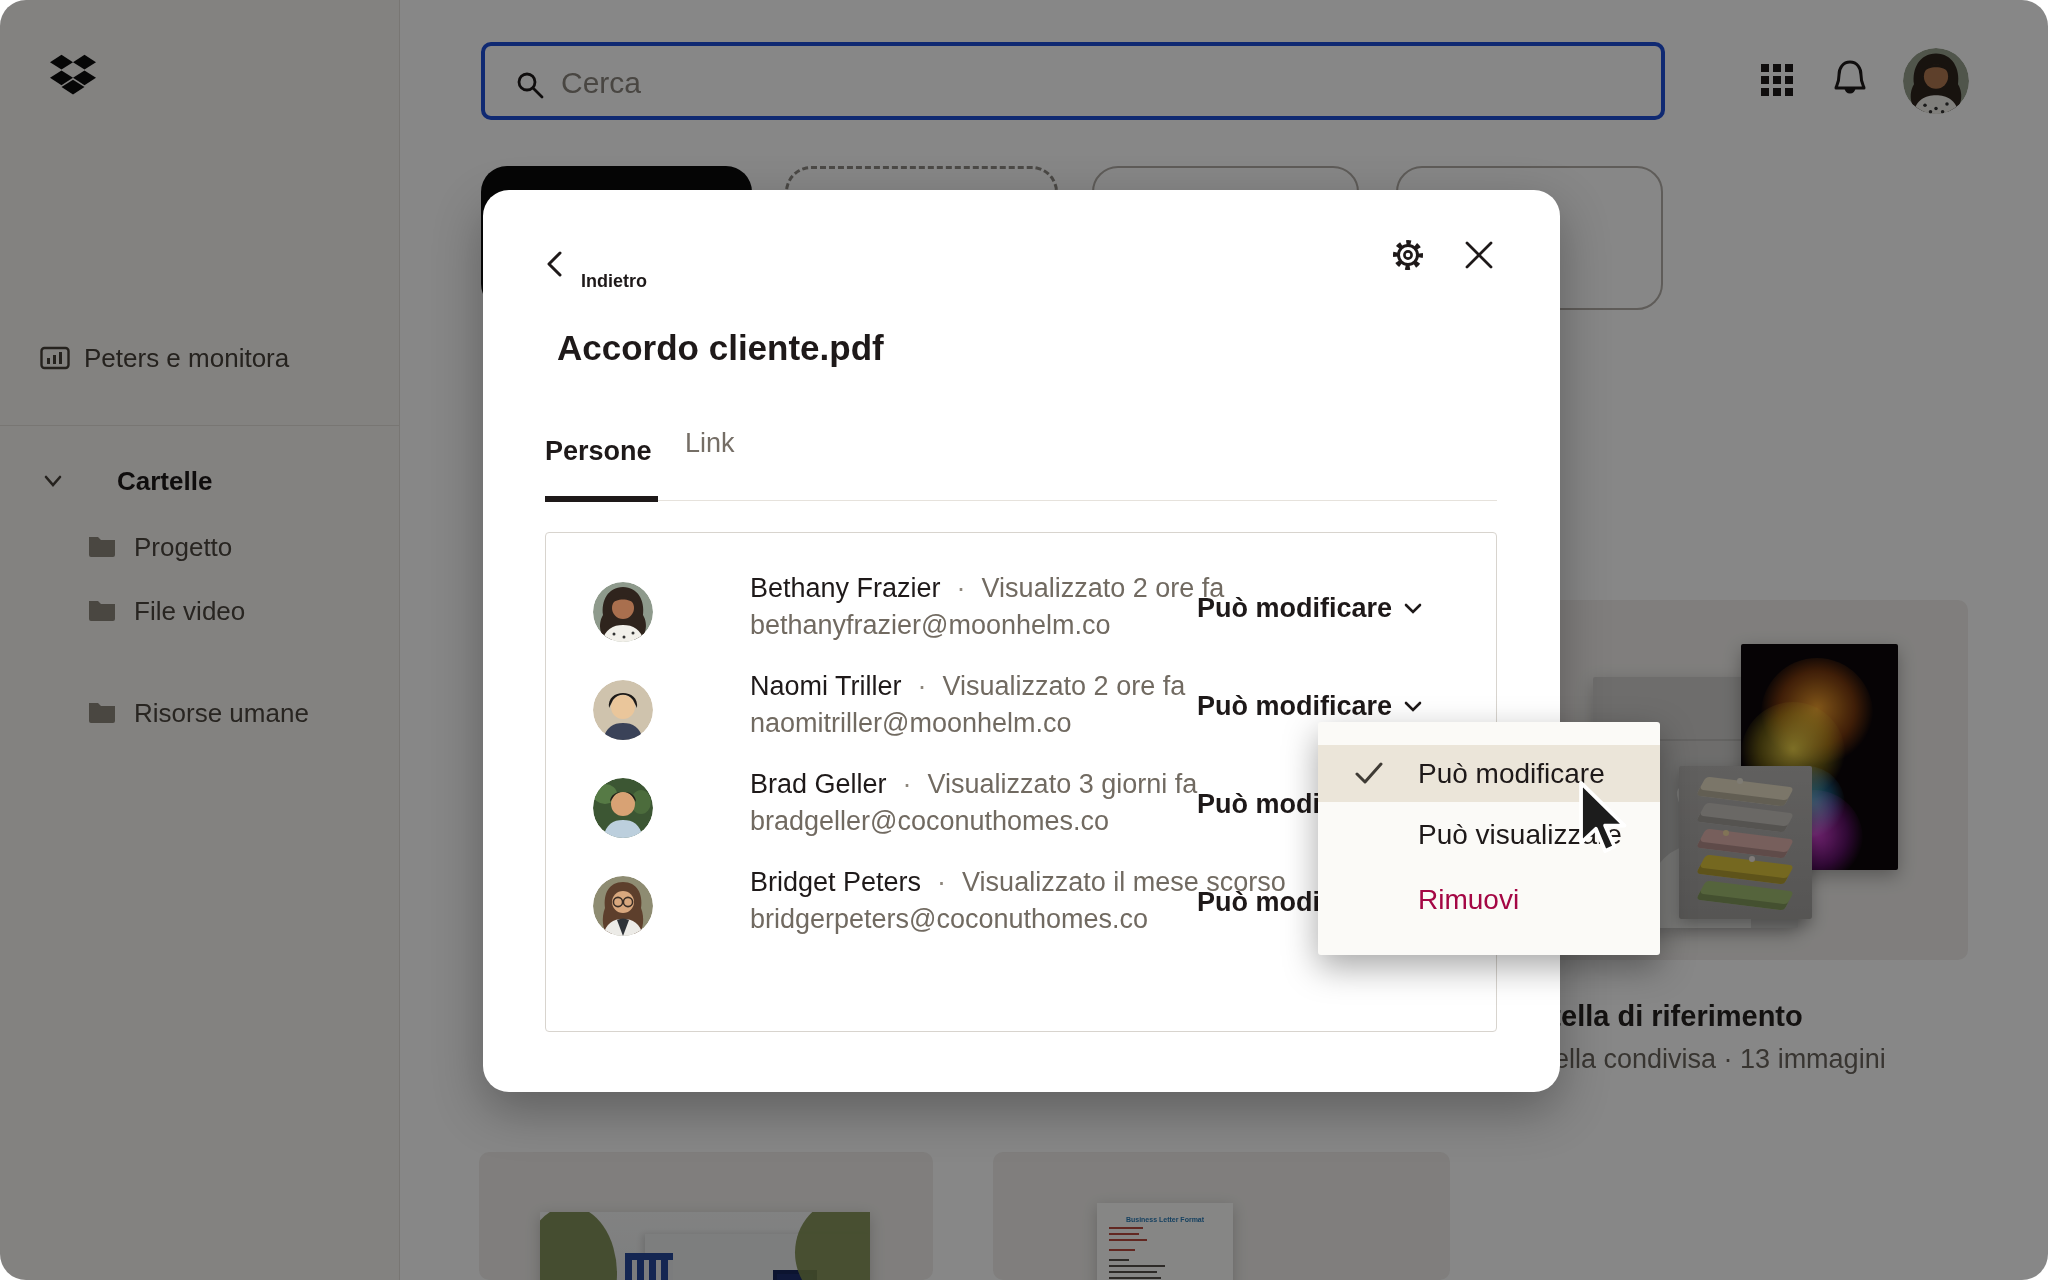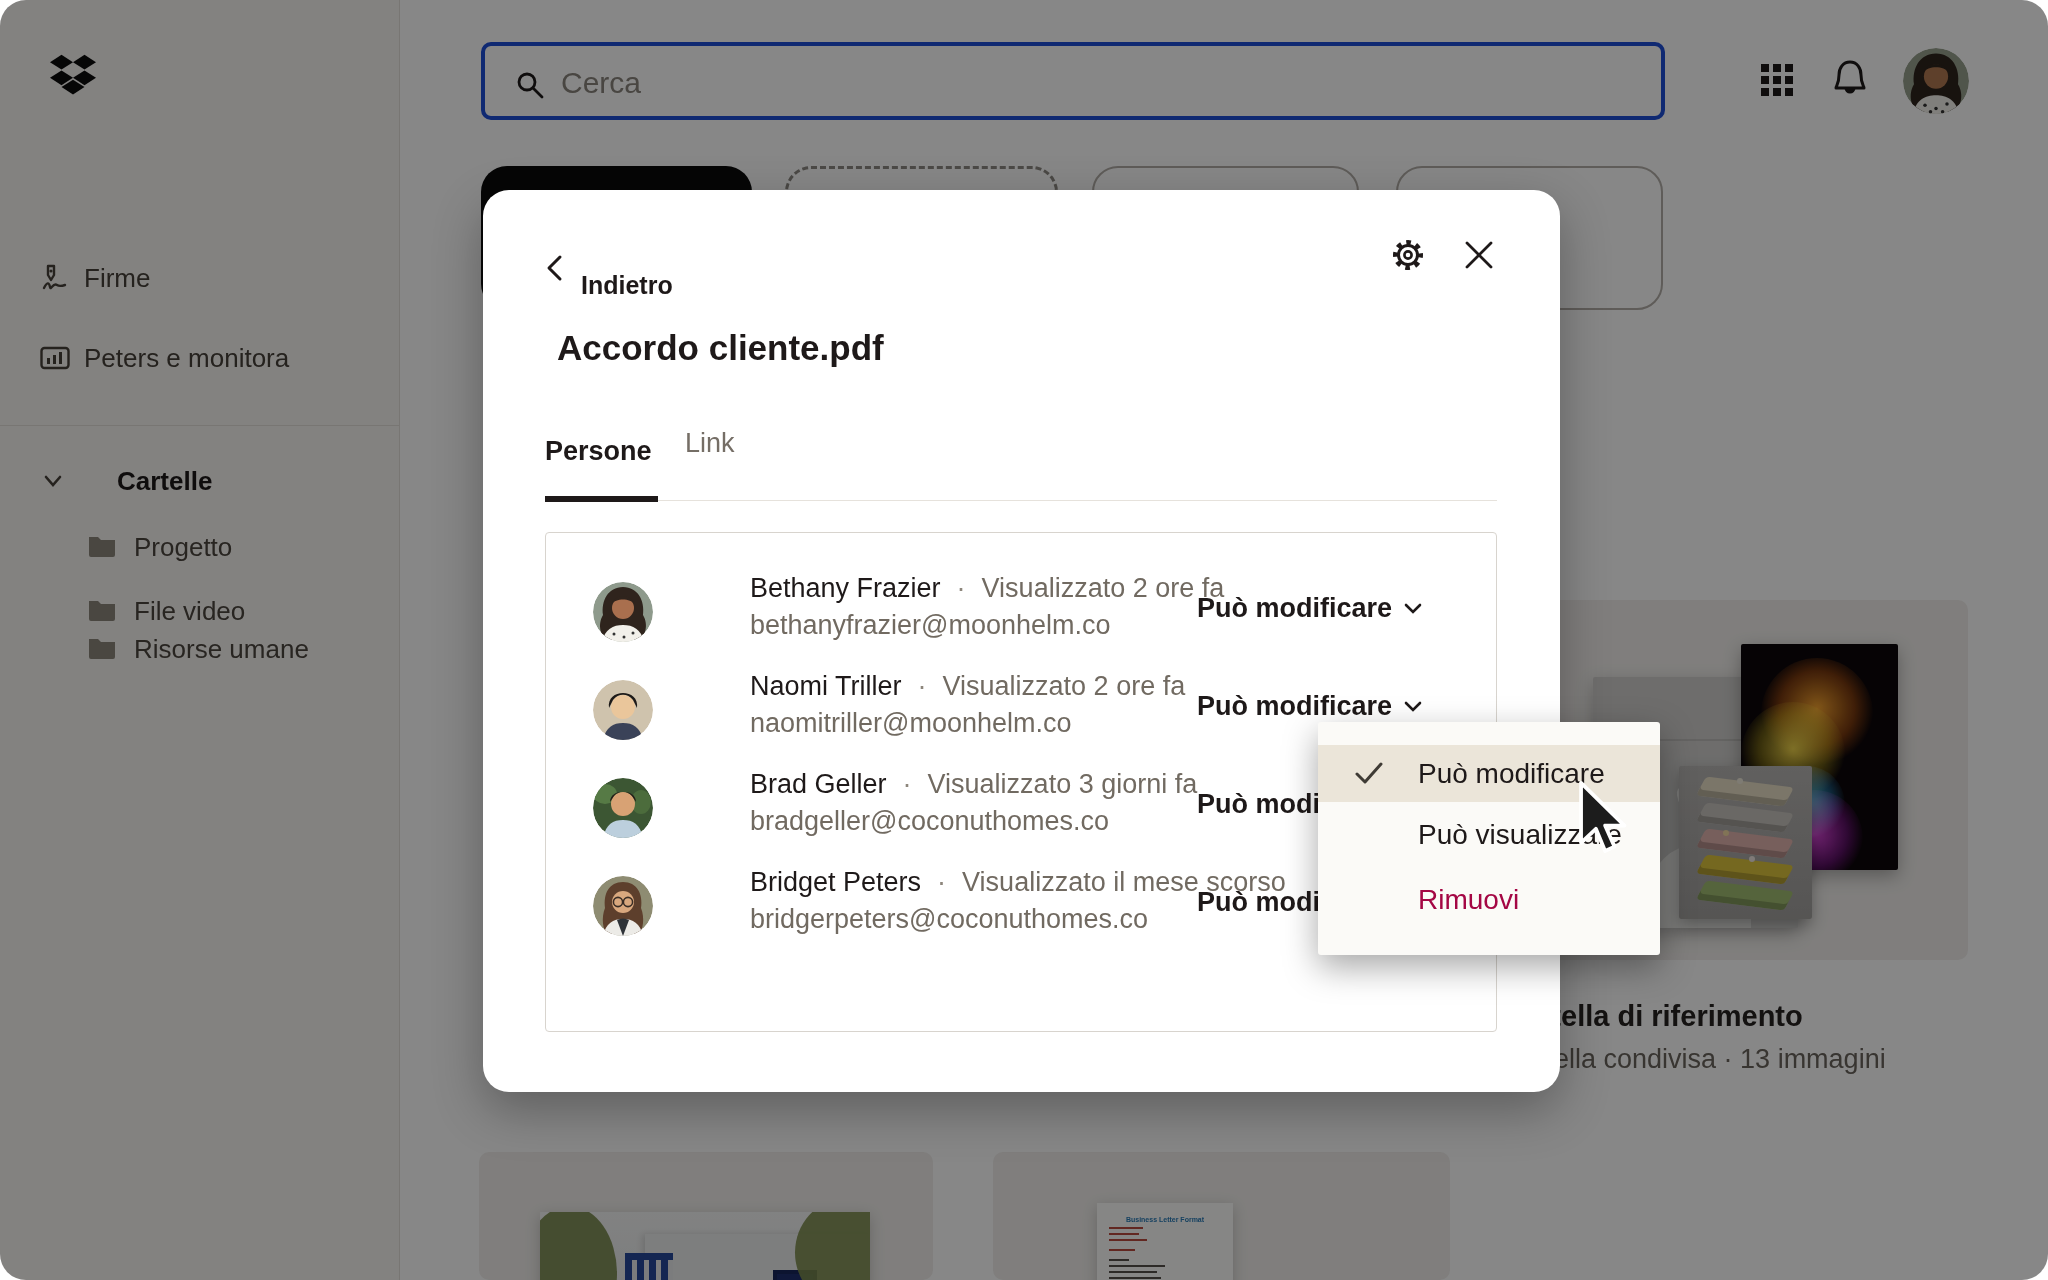--- a/index.html
+++ b/index.html
@@ -68,21 +68,21 @@
   .doc .ln { height:2px; margin:4px 0 0 12px; }
   .doc .red { background:#b94a3f; }
   .doc .blk { background:#55504a; }
 
   
   .overlay { position:absolute; inset:0; background:rgba(0,0,0,.47); z-index:40; }
 
   
   .modal { position:absolute; left:483px; top:190px; width:1077px; height:902px; background:#fff; border-radius:26px; z-index:50; box-shadow:0 18px 50px rgba(0,0,0,.3); }
   .back { position:absolute; left:62px; top:46px; display:flex; align-items:center; gap:18px; cursor:pointer; }
-  .back .blabel { font-size:25px; font-weight:700; color:#1e1919;margin-top:35px; }
+  .back .blabel { font-size:18px; font-weight:700; color:#1e1919;margin-top:35px; }
   .mico { position:absolute; top:46px; width:38px; height:38px; display:flex; align-items:center; justify-content:center; cursor:pointer; }
   .mico.gear { left:906px; }
   .mico.close { left:977px; }
   .mtitle { position:absolute; left:74px; top:138px; font-size:35px; font-weight:700; color:#1e1919; }
   .tab { position:absolute; top:238px; font-size:27px; cursor:pointer; }
   .tab.persone { left:62px; color:#1e1919; font-weight:700;margin-top:8px; }
   .tab.link { left:202px; color:#756e66; }
   .tabrule { position:absolute; left:62px; top:310px; width:952px; height:1px; background:#e6e2dc; }
   .tabind { position:absolute; left:62px; top:306px; width:113px; height:6px; background:#1e1919; }
   .listbox { position:absolute; left:62px; top:342px; width:952px; height:500px; border:1px solid #d8d4ce; border-radius:4px; }
@@ -118,30 +118,20 @@
       <svg width="46" height="44" viewBox="0 0 100 92" fill="#0d0d0d">
         <polygon points="25,0 50,16 25,32 0,16"></polygon>
         <polygon points="75,0 100,16 75,32 50,16"></polygon>
         <polygon points="25,34 50,50 25,66 0,50"></polygon>
         <polygon points="75,34 100,50 75,66 50,50"></polygon>
         <polygon points="50,54 75,70 50,86 25,70"></polygon>
       </svg>
     </div>
 
 
-    <div class="nav-item" style="top:245px;">
-      <span class="nicon">
-        <svg width="30" height="30" viewBox="0 0 30 30" fill="none" stroke="#47413a" stroke-width="2.4" stroke-linecap="round" stroke-linejoin="round">
-          <path d="M8,3 L14,3 L14,12 L11,17 L8,12 Z"></path>
-          <circle cx="11" cy="8" r="1.6" fill="#47413a" stroke="none"></circle>
-          <path d="M4,25 c3,-6 5,-6 6,-1 c1,4 3,-5 7,-2 c2,1.5 5,1 8,0"></path>
-        </svg>
-      </span>
-      <span class="nlabel">Firme</span>
-    </div>
 
     <div class="nav-item" style="top:325px;">
       <span class="nicon">
         <svg width="30" height="30" viewBox="0 0 30 30">
           <rect x="1.5" y="5" width="27" height="20" rx="3" fill="none" stroke="#47413a" stroke-width="2.4"></rect>
           <rect x="7" y="15" width="3" height="6" fill="#47413a"></rect>
           <rect x="13" y="12" width="3" height="9" fill="#47413a"></rect>
           <rect x="19" y="9" width="3" height="12" fill="#47413a"></rect>
         </svg>
       </span>
@@ -168,21 +158,21 @@
       <span class="flabel">Progetto</span>
     </div>
     <div class="folder-item" style="top:582px;">
       <span class="ficon">
         <svg width="28" height="26" viewBox="0 0 28 26">
             <path d="M1,5 h9 l3,3 h14 v15 a2,2 0 0 1 -2,2 h-22 a2,2 0 0 1 -2,-2 z" fill="#8d867c"></path>
           </svg>
       </span>
       <span class="flabel">File video</span>
     </div>
-    <div class="folder-item" style="top:620px;text-align:center;">
+    <div class="folder-item" style="top:684px;text-align:center;">
       <span class="ficon">
         <svg width="28" height="26" viewBox="0 0 28 26">
             <path d="M1,5 h9 l3,3 h14 v15 a2,2 0 0 1 -2,2 h-22 a2,2 0 0 1 -2,-2 z" fill="#8d867c"></path>
           </svg>
       </span>
       <span class="flabel">Risorse umane</span>
     </div>
   </aside>
 
   <div class="searchbar">

